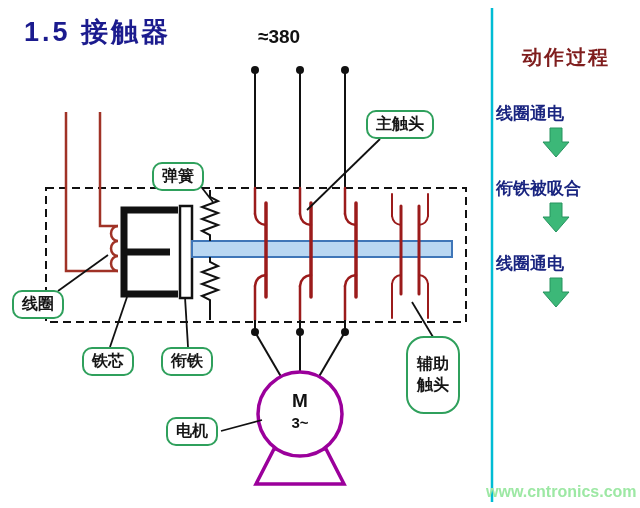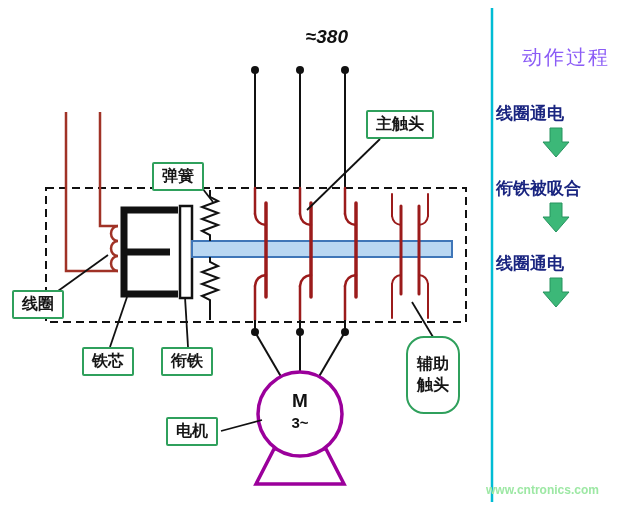--- a/index.html
+++ b/index.html
@@ -1,36 +1,36 @@
 <!DOCTYPE html>
 <html><head>
 <meta charset="utf-8">
 <style>
   html,body{margin:0;padding:0;background:#fff;}
   .page{position:relative;width:640px;height:508px;background:#ffffff;
         font-family:"Liberation Sans","DejaVu Sans",sans-serif;overflow:hidden;}
   .page svg{position:absolute;left:0;top:0;z-index:0;}
   .title{position:absolute;left:24px;top:14px;font-size:27px;font-weight:bold;
          color:#1b1b8e;letter-spacing:3px;z-index:2;}
-  .supply{position:absolute;left:258px;top:26px;width:90px;text-align:right;
-          font-size:19px;font-weight:bold;color:#111;z-index:2;font-style:italic;}
-  .tag{position:absolute;border:2.5px solid #2fa05c;border-radius:2px;background:#fff;
+  .supply{position:absolute;left:258px;top:26px;width:90px;text-align:left;
+          font-size:19px;font-weight:bold;color:#111;z-index:2;}
+  .tag{position:absolute;border:2.5px solid #2fa05c;border-radius:10px;background:#fff;
        padding:2px 8px;font-weight:bold;font-size:16px;color:#161616;z-index:2;
        white-space:pre-line;text-align:center;line-height:1.3;}
   .tag.round{border-radius:18px;padding:16px 9px;}
   .proc-title{position:absolute;left:496px;width:140px;top:44px;text-align:center;
-       font-size:20px;font-weight:normal;color:#8b5cf6;letter-spacing:2px;z-index:2;}
+       font-size:20px;font-weight:bold;color:#7f1d1d;letter-spacing:2px;z-index:2;}
   .step{position:absolute;left:496px;width:140px;text-align:left;font-size:17px;
        font-weight:bold;color:#1a2580;white-space:pre-line;line-height:1.6;z-index:2;}
   .motor-letter{position:absolute;left:280px;top:390px;width:40px;text-align:center;
        font-size:19px;font-weight:bold;color:#111;z-index:2;}
   .motor-phase{position:absolute;left:280px;top:414px;width:40px;text-align:center;
        font-size:15px;font-weight:bold;color:#111;z-index:2;}
   .watermark{position:absolute;left:486px;top:483px;width:150px;text-align:left;
-       font-size:12px;font-weight:bold;color:#9de8a4;z-index:2;}
+       font-size:16px;font-weight:bold;color:#9de8a4;z-index:2;}
 </style>
 </head>
 <body>
 
 <div class="page">
 
   <svg width="640" height="508" viewBox="0 0 640 508">
 
     <line x1="492" y1="8" x2="492" y2="502" stroke="#00bcd4" stroke-width="2.5"></line>
 
@@ -136,20 +136,21 @@
       <line x1="221" y1="431" x2="262" y2="420"></line>
     </g>
 
     <g fill="#3cb878" stroke="#27935f" stroke-width="1">
       <path d="M 550,128 h 12 v 14 h 7 l -13,15 -13,-15 h 7 z"></path>
       <path d="M 550,203 h 12 v 14 h 7 l -13,15 -13,-15 h 7 z"></path>
       <path d="M 550,278 h 12 v 14 h 7 l -13,15 -13,-15 h 7 z"></path>
     </g>
   </svg>
 
+  <div class="title">1.5 接触器</div>
   <div class="supply">≈380</div>
 
   <div class="tag" style="left:152px;top:162px">弹簧</div>
   <div class="tag" style="left:366px;top:110px">主触头</div>
   <div class="tag" style="left:12px;top:290px">线圈</div>
   <div class="tag" style="left:82px;top:347px">铁芯</div>
   <div class="tag" style="left:161px;top:347px">衔铁</div>
   <div class="tag round" style="left:406px;top:336px">辅助
 触头</div>
   <div class="tag" style="left:166px;top:417px">电机</div>

